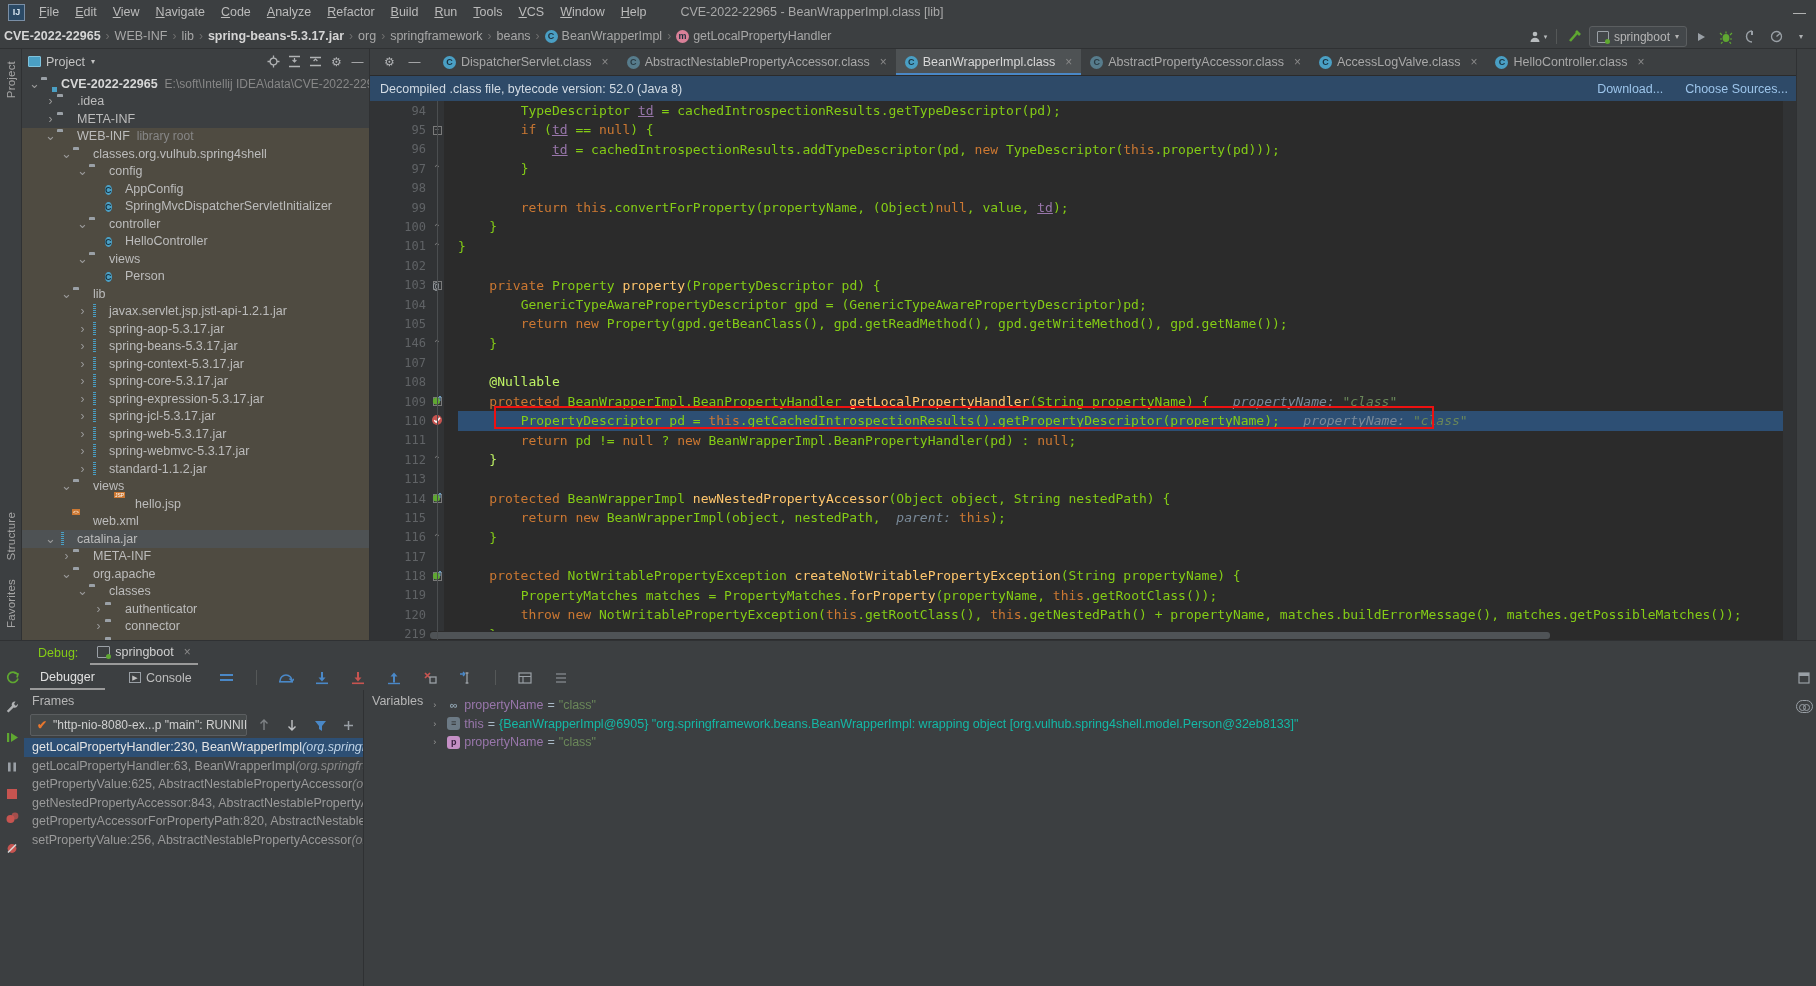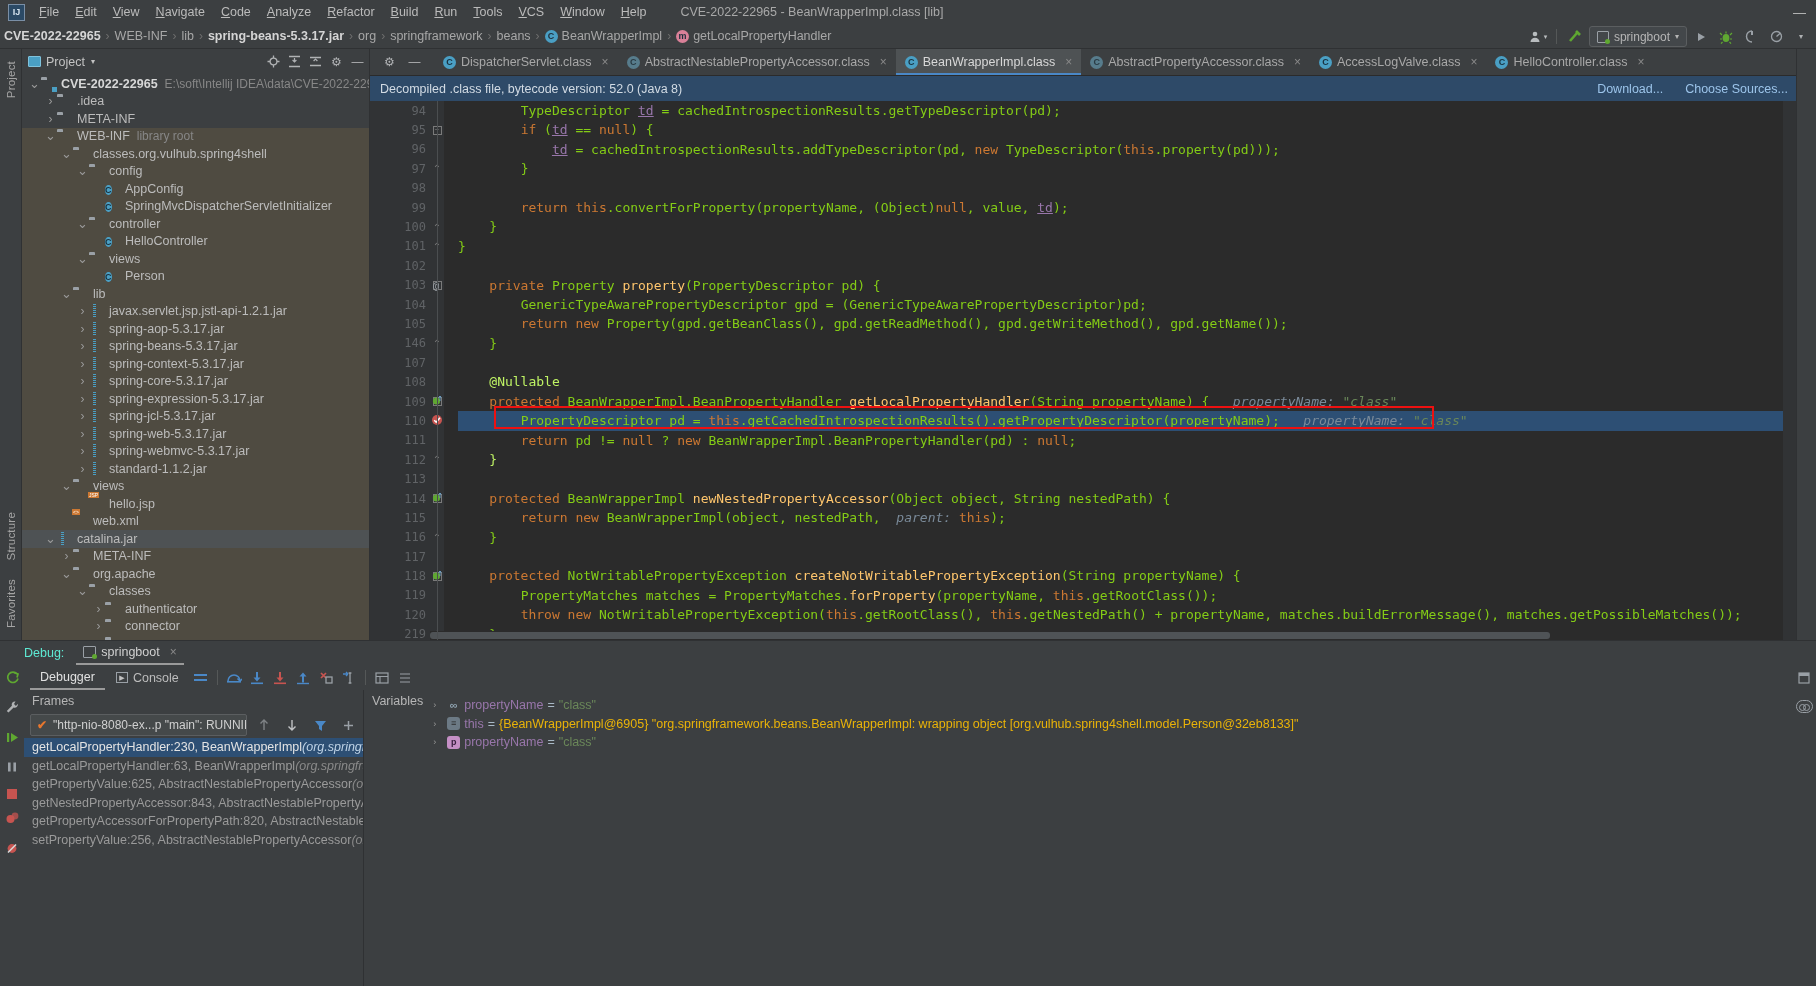--- a/index.html
+++ b/index.html
@@ -225,37 +225,37 @@
   .right-strip {
     width: 20px; background: #3c3f41; border-left: 1px solid #2f3133; flex: none;
     display: flex; flex-direction: column; align-items: center; padding-top: 6px; gap: 12px;
   }
 
   
   .debug-wrap { flex: none; height: 346px; display: flex; flex-direction: column; background: #3c3f41; border-top: 1px solid #2f3133; }
   .debug-head {
     height: 24px; display: flex; align-items: center; padding-left: 24px; gap: 2px; flex: none;
   }
-  .dbg-label { color: #5eead4; font-size: 12.5px; margin-right: 10px; }
+  .dbg-label { color: #84cc16; font-size: 12.5px; margin-right: 10px; margin-left: 14px; }
   .dbg-tab {
     display: flex; align-items: center; gap: 5px; padding: 0 7px; height: 23px;
     color: #d0d0d0; font-size: 12.5px; border-bottom: 2px solid #9a9a9a;
   }
   .dbg-run-ico { width: 13px; height: 12px; border: 1px solid #9aa0a6; border-radius: 1px; position: relative; }
   .dbg-run-ico::after { content:''; position:absolute; right:-2px; bottom:-2px; width:5px; height:5px; background:#5fa831; border-radius:50%; }
 
   .debug-main { flex: 1; display: flex; min-height: 0; }
   .dbg-side {
     width: 24px; background: #3c3f41; flex: none; display: flex; flex-direction: column;
     align-items: center; padding-top: 5px; gap: 12px;
   }
   .dbg-side .ic { font-size: 13px; }
   .dbg-content { flex: 1; display: flex; flex-direction: column; min-width: 0; }
   .dbg-tabs {
-    height: 25px; display: flex; align-items: center; gap: 1px; padding-left: 6px; flex: none;
+    height: 25px; display: flex; align-items: center; gap: 14px; padding-left: 6px; flex: none;
   }
   .dbg-t {
     padding: 0 10px; height: 24px; display: flex; align-items: center; gap: 5px;
     color: #bdbdbd; font-size: 12.5px;
   }
   .dbg-t.active { color: #e0e0e0; border-bottom: 2px solid #9a9a9a; }
   .console-ico { width: 12px; height: 11px; border: 1px solid #9aa0a6; color: #c0c0c0; font-size: 7px; line-height: 9px; text-align: center; }
   .dbg-tool { width: 22px; height: 22px; display: flex; align-items: center; justify-content: center; }
 
   .dbg-split { flex: 1; display: flex; min-height: 0; }
@@ -279,21 +279,21 @@
 
   .vars-pane { flex: 1; display: flex; flex-direction: row; min-width: 0; }
   .var-row {
     height: 18.5px; display: flex; align-items: center; padding-left: 10px;
     font-size: 12.5px; color: #bcbcbc; white-space: nowrap;
   }
   .var-arrow { width: 14px; color: #9a9a9a; font-size: 9px; flex: none; }
   .vname { color: #9876aa; }
   .veq { color: #a9b9c6; padding: 0 4px; }
   .vstr { color: #6a8759; }
-  .vobj { color: #eab308; text-align: right; }
+  .vobj { color: #14b8a6; text-align: right; }
   .chip {
     display: inline-block; min-width: 13px; height: 13px; border-radius: 3px; background: #6c7a85;
     color: #2b2b2b; font-size: 9px; text-align: center; line-height: 13px; font-weight: bold; margin-right: 4px;
   }
   .chip.p { background: #c58fc5; color: #3a2040; }
   .chip.oo { background: none; color: #8fa3b0; font-size: 11px; }
 
   .dbg-right-strip { width: 24px; flex: none; background: #3c3f41; display: flex; flex-direction: column; align-items: center; padding-top: 6px; gap: 12px; }
   .oval-btn { width: 17px; height: 13px; border: 1px solid #9aa0a6; border-radius: 7px; position: relative; }
   .oval-btn::before, .oval-btn::after { content:''; position:absolute; top:3px; width:5px; height:5px; border-radius:50%; border:1px solid #9aa0a6; }
@@ -572,21 +572,21 @@
           <div class="trow lib" style="padding-left: 54px;">
             <span class="arrow" style="font-size: 12px;">›</span>
             <span class="tico"><span class="jaric"></span></span>
             <span class="tname">standard-1.1.2.jar</span>
           </div>
           <div class="trow lib" style="padding-left: 38px;">
             <span class="arrow" style="font-size: 13px; line-height: 6px;">⌄</span>
             <span class="tico"><span class="folder"></span></span>
             <span class="tname">views</span>
           </div>
-          <div class="trow lib" style="padding-left: 54px;">
+          <div class="trow lib" style="padding-left: 80px;">
             <span class="spacer"></span>
             <span class="tico"><span class="jsp"></span></span>
             <span class="tname">hello.jsp</span>
           </div>
           <div class="trow lib" style="padding-left: 38px;">
             <span class="spacer"></span>
             <span class="tico"><span class="xmlf"></span></span>
             <span class="tname">web.xml</span>
           </div>
           <div class="trow sel-dim" style="padding-left: 22px;">

